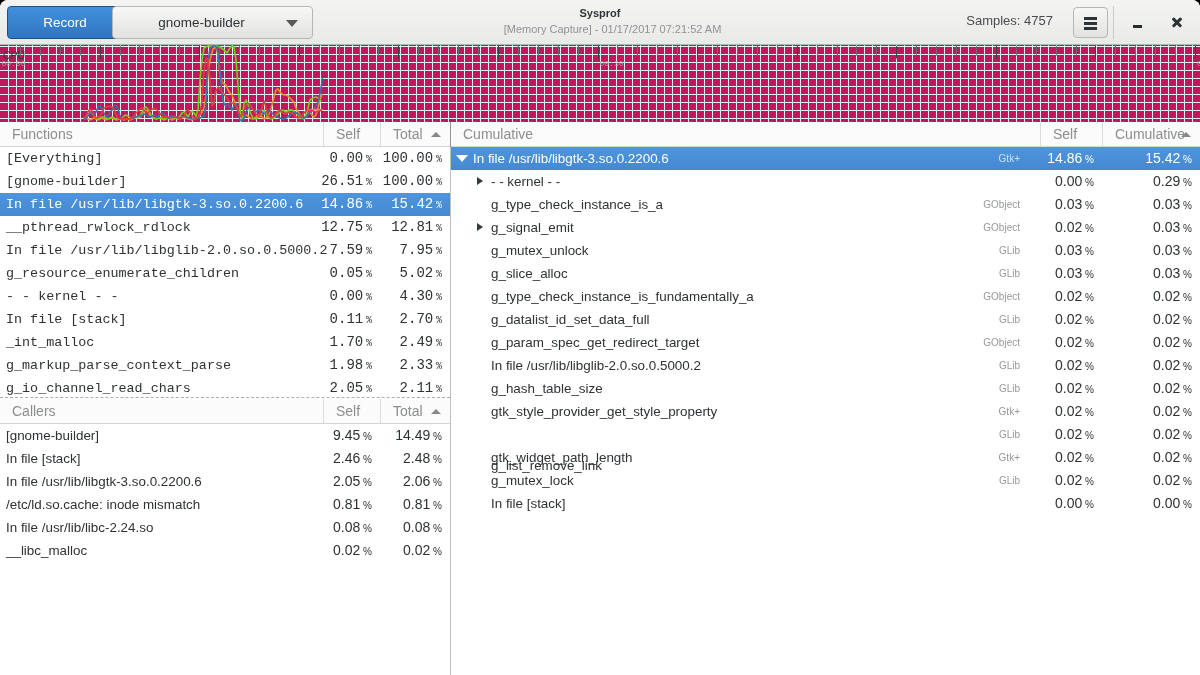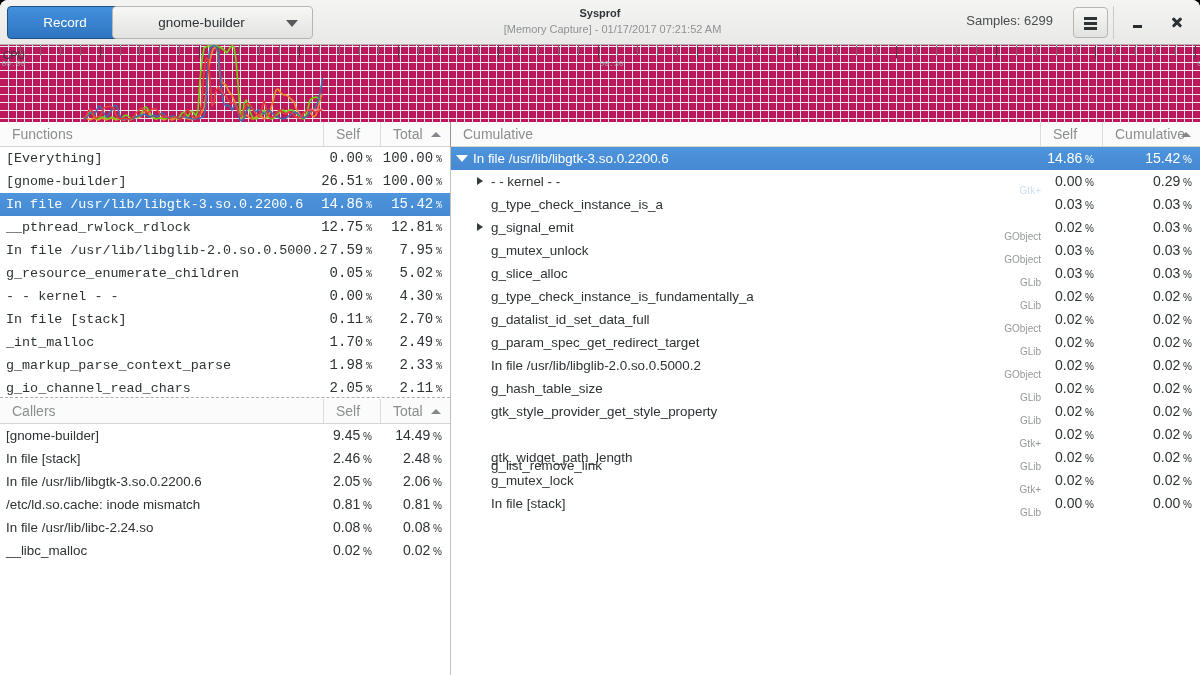--- a/index.html
+++ b/index.html
@@ -57,39 +57,39 @@
 .lib { position:absolute; top:0; text-align:right; font-size:10px; color:#95989a; line-height:23px; }
 .sel .lib { color:#cfe0f2; }
 
 
 #left .num.self { left:243px; width:129px; }
 #left .num.total { left:322px; width:120px; }
 
 
 #right .num.self { left:489px; width:154px; }
 #right .num.cum { left:641px; width:100px; }
-#right .lib { left:395px; width:195px;margin-top:32px; }
+#right .lib { left:374px; width:195px; }
 
 .splitter { height:2px; border-top:1px dashed #adadaa; background:#fff; }
 
 
 .exp-open { position:absolute; left:5px; top:8px; width:0; height:0;
   border-left:6.5px solid transparent; border-right:6.5px solid transparent; border-top:7px solid #fff; }
 .exp-closed { position:absolute; left:26px; top:7px; width:0; height:0;
   border-top:4.5px solid transparent; border-bottom:4.5px solid transparent; border-left:6px solid #363b3d; }
 </style>
 </head>
 <body>
 <div id="win">
   <div id="hdr">
     <div id="title">Sysprof</div>
     <div id="subtitle">[Memory Capture] - 01/17/2017 07:21:52 AM</div>
     <div id="btn-record">Record</div>
     <div id="btn-proc">gnome-builder<span class="arr"></span></div>
-    <div id="samples">Samples: 6299</div>
+    <div id="samples">Samples: 4757</div>
     <div id="btn-menu">
         <div class="bars"></div>
       </div>
     <div id="hdr-sep"></div>
     <div id="btn-min"></div>
     <div id="btn-close"></div>
   </div>
 
   <div id="graph">
     <svg width="1200" height="77">

